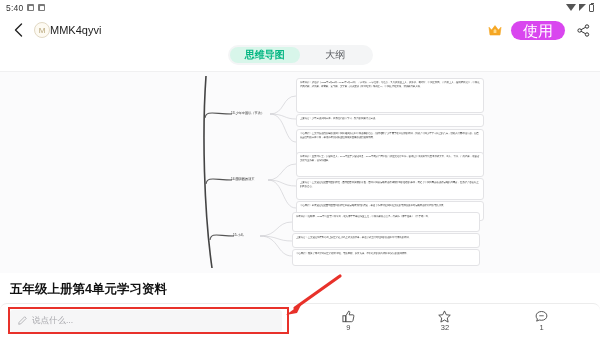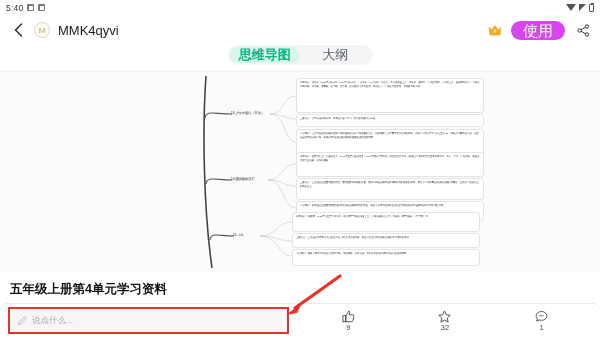--- a/index.html
+++ b/index.html
@@ -36,38 +36,38 @@
     width:16px;height:16px;display:flex;align-items:center;justify-content:center;
     cursor:pointer;
   }
   .back svg{ display:block; }
   .avatar{
     width:16px;height:16px;border-radius:50%;
     border:1px solid #e2d9c4; background:#fdfaf2; color:#b6a478;
     font-size:8px; display:flex;align-items:center;justify-content:center;
     margin-left:8px; flex:0 0 auto;
   }
-  .username{ font-size:13px; color:#1c1c1c; margin-left:8px; }
+  .username{ font-size:11px; color:#1c1c1c; margin-left:0; }
   .appbar-spacer{ flex:1; }
   .crown{ margin-right:9px; display:flex; align-items:center; cursor:pointer; }
   .use-btn{
     background:#d946ef; color:#fff; font-size:15px;
     padding:4px 12px; border-radius:11px; border:none; cursor:pointer;
     line-height:1; height:19px; display:flex;align-items:center;justify-content:center;
   }
   .share{ margin-left:12px; display:flex;align-items:center; cursor:pointer; }
 
   
   .tabs-wrap{ display:flex; justify-content:center; padding-bottom:6px; background:#fff; }
   .tabs{
     display:flex; align-items:center; background:#f4f5f6;
     border-radius:11px; padding:2px; width:145px; height:20px;
   }
   .tab{
-    flex:1; text-align:center; font-size:13px; color:#5c5f63;
+    flex:1; text-align:center; font-size:10px; color:#5c5f63;
     line-height:16px; border-radius:9px; cursor:pointer;
   }
   .tab.active{ background:#d8f6ea; color:#05b783; font-weight:bold; }
 
   
   .canvas{
     position:relative; height:202px; background:#fbfbfc;
     border-top:1px solid #f0f0f1; overflow:hidden;
   }
   .mm-svg{ position:absolute; left:0; top:0; }

